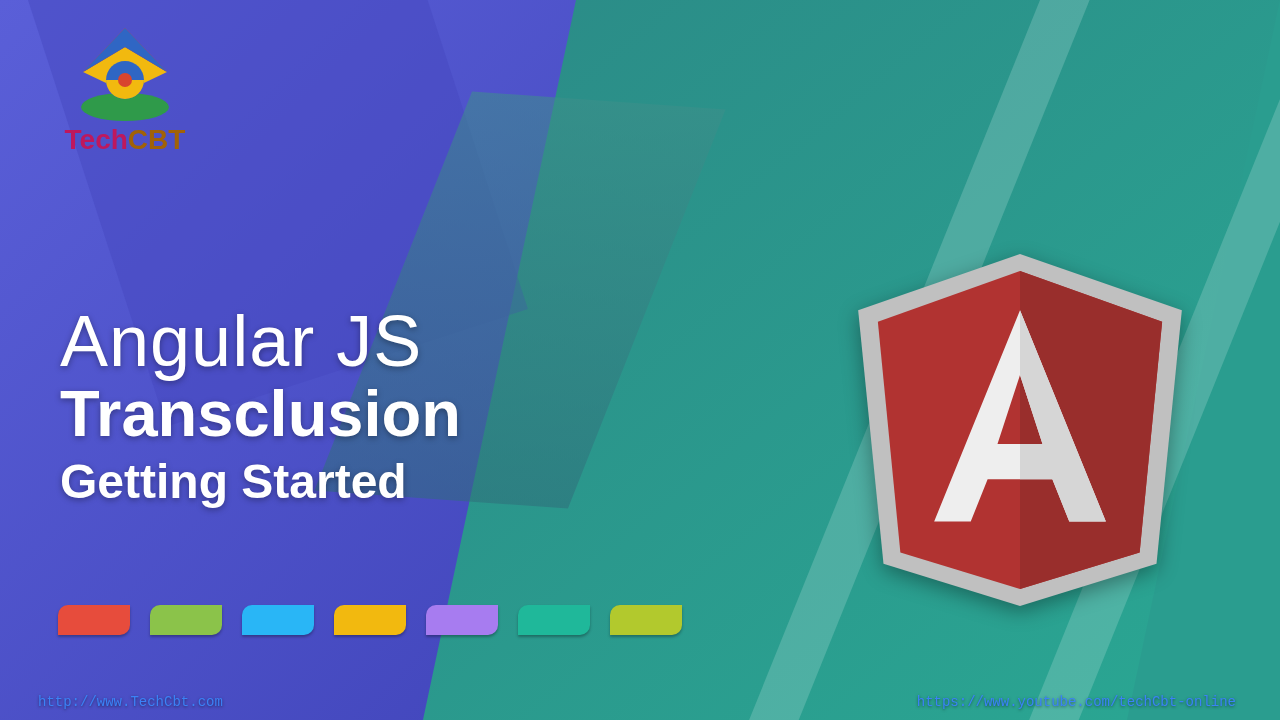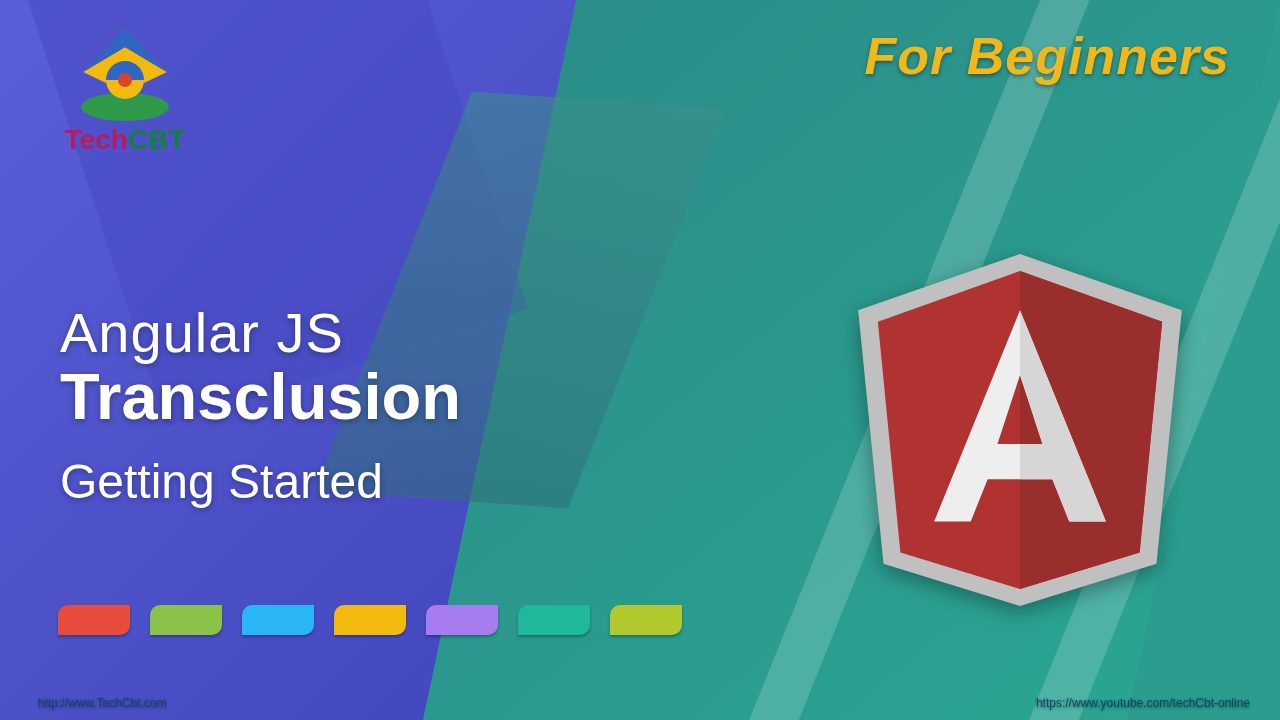--- a/index.html
+++ b/index.html
@@ -65,21 +65,21 @@
     width: 150px;
     text-align: center;
   }
   .logo svg { display: block; margin: 0 auto; }
   .logo-text {
     font-size: 28px;
     font-weight: 600;
     margin-top: 2px;
   }
   .logo-text .tech { color: #be185d; }
-  .logo-text .cbt  { color: #15803d; margin-top: 28px; }
+  .logo-text .cbt  { color: #a16207; margin-top: 28px; }
 
   .header-right {
     position: absolute;
     right: 50px;
     top: 26px;
     text-align: right;
   }
   .for-beginners {
     font-size: 52px;
     font-style: italic;
@@ -98,33 +98,33 @@
   .episode .hash { font-weight: 400; }
 
   .title-block {
     position: absolute;
     left: 60px;
     top: 300px;
     color: #fff;
     text-shadow: 0 2px 6px rgba(0,0,0,0.35);
   }
   .title-line1 {
-    font-size: 56px;
+    font-size: 72px;
     font-weight: 300;
     letter-spacing: 1px;
   }
   .title-line2 {
     font-size: 65px;
     font-weight: 600;
     margin-top: -6px;
   }
   .title-line3 {
     font-size: 48px;
-    font-weight: 400;
-    margin-top: 20px;
+    font-weight: 700;
+    margin-top: 3px;
   }
 
   .pills {
     position: absolute;
     left: 58px;
     top: 605px;
     display: flex;
     gap: 20px;
   }
   .pill {
@@ -137,26 +137,27 @@
   .angular-logo {
     position: absolute;
     right: 80px;
     top: 240px;
     filter: drop-shadow(0 6px 10px rgba(0,0,0,0.35));
   }
 
   .footer-left, .footer-right {
     position: absolute;
     bottom: 10px;
-    font-size: 12px;
-    color: #0c4a6e;
+    font-size: 14px;
+    color: #3b82f6;
     text-shadow: 0 1px 3px rgba(0,0,0,0.5);
+    font-family: Liberation Mono, monospace;
   }
   .footer-left { left: 38px; }
-  .footer-right { right: 30px; }
+  .footer-right { right: 44px; }
 </style>
 </head>
 <body>
 
 <div class="bg">
   <div class="bg-left"></div>
   <div class="bg-right"></div>
   <div class="bg-shard2"></div>
   <div class="bg-shard1"></div>
   <div class="bg-stripe s1"></div>
@@ -173,21 +174,20 @@
     <circle cx="60" cy="58" r="19" fill="#2f66c4"></circle>
     <path d="M41 58 a19 19 0 0 0 38 0 Z" fill="#f2b90f"></path>
     <circle cx="60" cy="58" r="7" fill="#d8452e"></circle>
   </svg>
   <div class="logo-text">
     <span class="tech">Tech</span><span class="cbt">CBT</span>
   </div>
 </div>
 
 <div class="header-right">
-  <div class="for-beginners">For Beginners</div>
 </div>
 
 <div class="title-block">
   <div class="title-line1">Angular JS</div>
   <div class="title-line2">Transclusion</div>
   <div class="title-line3">Getting Started</div>
 </div>
 
 <div class="pills" id="pills">
     <div class="pill" style="background: rgb(231, 76, 60);"></div>

